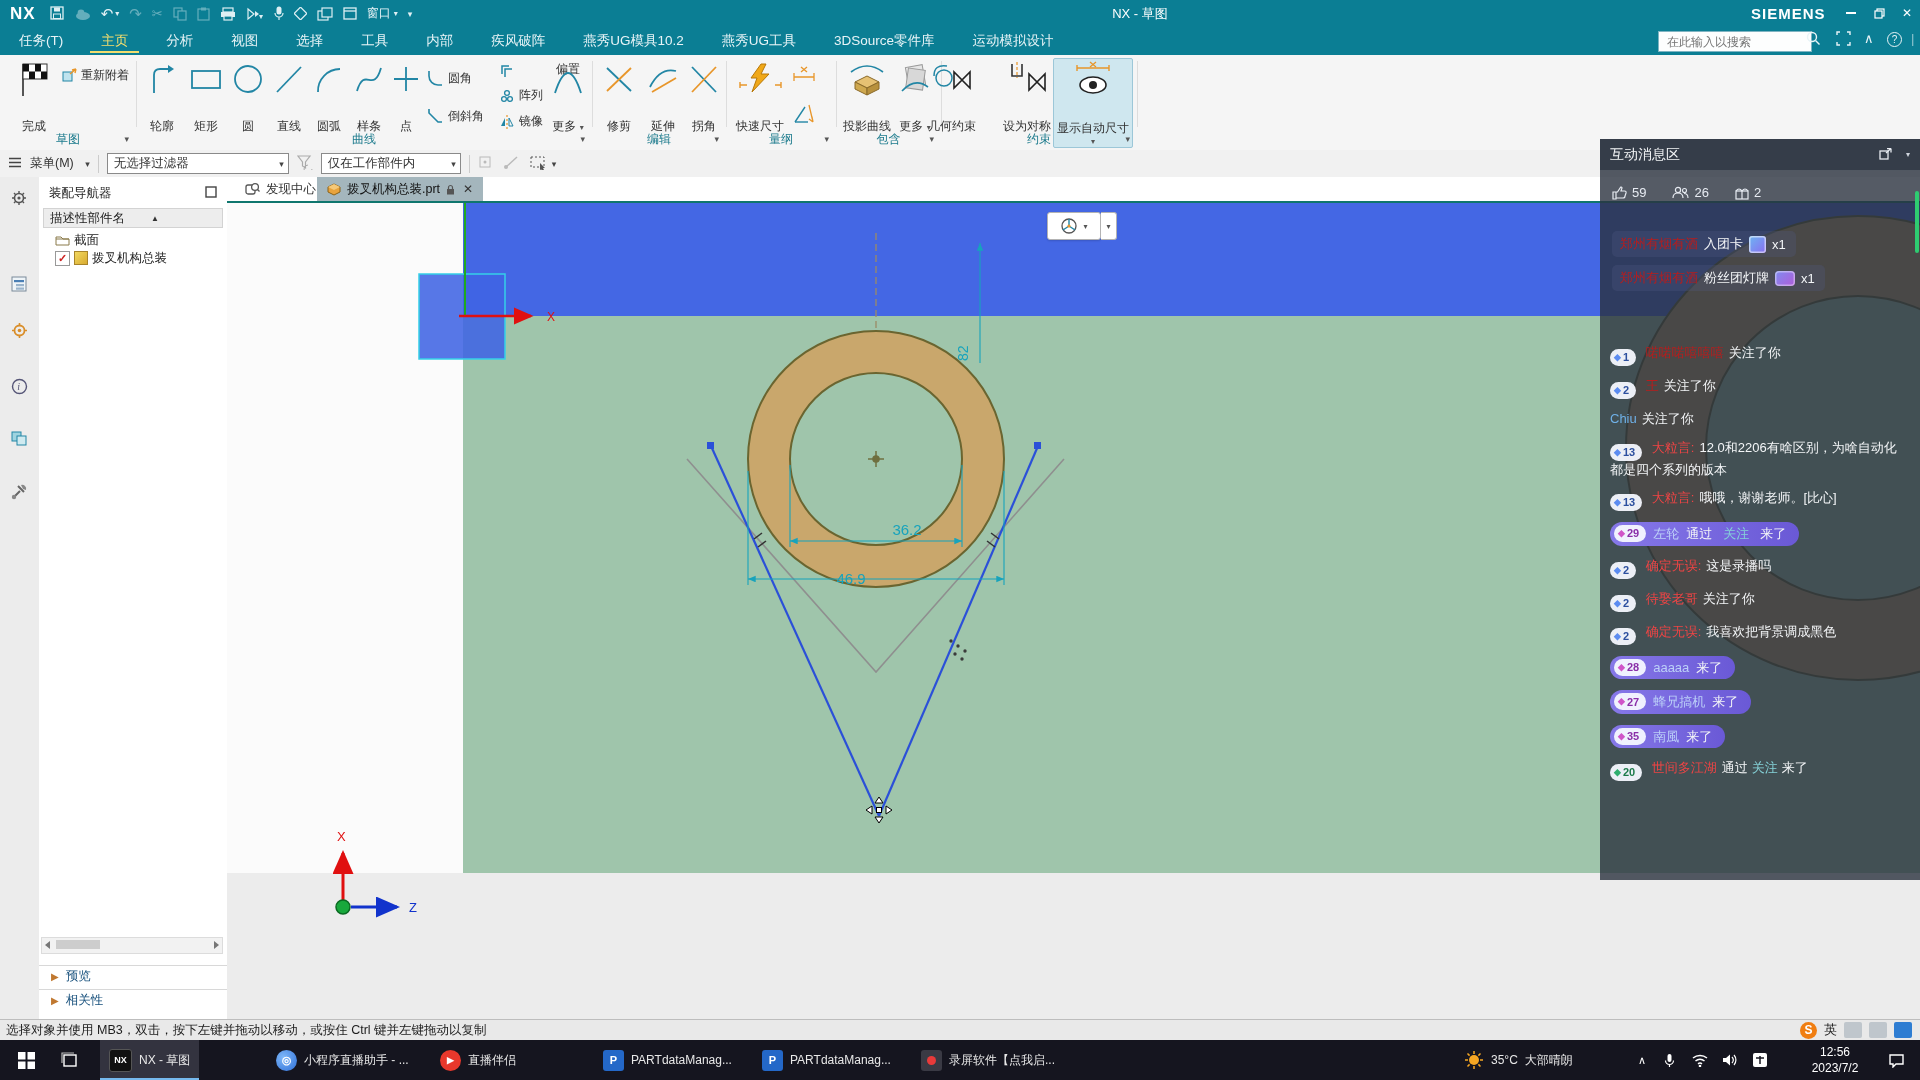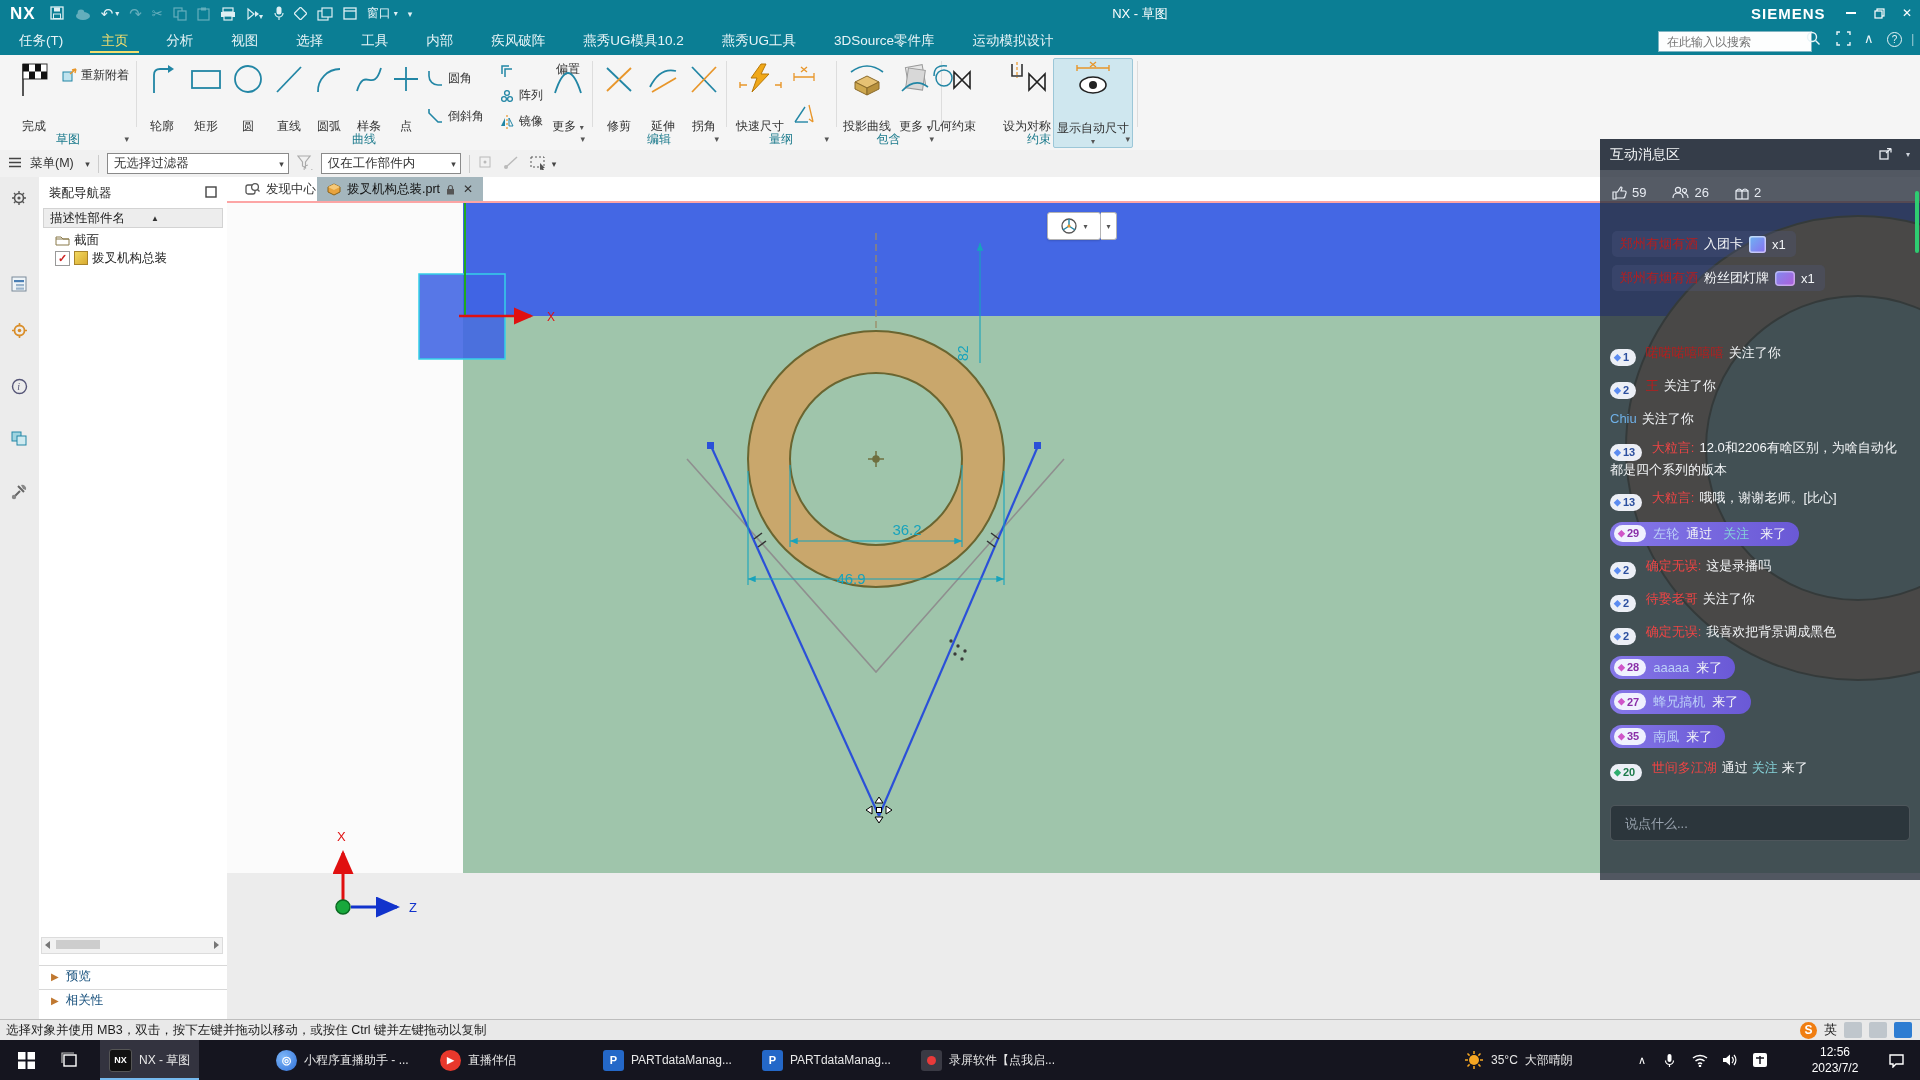--- a/index.html
+++ b/index.html
@@ -52,21 +52,21 @@
   .cbx{width:13px;height:13px;background:#fff;border:1px solid #999;display:flex;align-items:center;justify-content:center;
     color:#cc2222;font-size:11px;font-weight:bold;line-height:1;}
   .cube{width:12px;height:12px;background:linear-gradient(135deg,#f2d860,#d8ab30);border:1px solid #a8842a;}
   .hscroll{position:absolute;left:2px;right:4px;top:760px;height:15px;background:#f2f2f2;border:1px solid #dcdcdc;}
   .hthumb{position:absolute;left:14px;top:2px;width:44px;height:9px;background:#cdcdcd;}
   .sarrow{position:absolute;top:3px;width:0;height:0;border-top:4px solid transparent;border-bottom:4px solid transparent;}
   .navfoot{position:absolute;left:0;right:0;display:flex;align-items:center;height:22px;border-top:1px solid #d8d8d8;
     padding-left:12px;color:#17507c;font-size:12.5px;box-sizing:border-box;}
   .farr{color:#c07830;margin-right:7px;font-size:10px;}
   
-  .docktabs{position:absolute;left:227px;top:177px;width:1693px;height:24px;background:#ffffff;border-bottom:2px solid #fca5a5;}
+  .docktabs{position:absolute;left:227px;top:177px;width:1693px;height:24px;background:#ffffff;border-bottom:2px solid #0f766e;}
   .dtab{position:absolute;top:0;height:24px;display:flex;align-items:center;gap:6px;font-size:12.5px;color:#333;padding:0 10px;}
   .dtab.active{background:#a4b6bd;color:#111;}
   
   .canvas{position:absolute;left:227px;top:203px;width:1693px;height:816px;background:#fbfbfb;}
   .viewbtn{position:absolute;left:820px;top:9px;width:52px;height:26px;background:#fff;border:1px solid #b3b3b3;border-radius:3px;
     display:flex;align-items:center;justify-content:center;gap:5px;box-shadow:0 1px 2px rgba(0,0,0,.15);}
   .viewbtn2{position:absolute;left:874px;top:9px;width:15px;height:26px;background:#fff;border:1px solid #b3b3b3;border-left:none;border-radius:0 3px 3px 0;
     display:flex;align-items:center;justify-content:center;font-size:8px;color:#555;}
   
   .chat{position:absolute;left:1600px;top:139px;width:320px;height:741px;background:rgba(42,50,62,0.80);color:#f3f5f7;}
@@ -870,23 +870,20 @@
       </div>
       <div class="cmsg">
         <span class="cbadge bg2">
             <span class="gm">◆</span>
             <b>20</b>
           </span>
         <span class="nm cyan">世间多江湖</span><span>通过</span><span class="clink">关注</span><span>来了</span>
       </div>
     </div>
 
-    <div class="cinput">
-      <input placeholder="说点什么..." style="">
-    </div>
   </div>
 
   <div class="statusbar">
     <span>选择对象并使用 MB3，双击，按下左键并拖动以移动，或按住 Ctrl 键并左键拖动以复制</span>
     <div class="ime">
       <span class="scircle">S</span>
       <span style="font-size:13px;color:#222;">英</span>
       <span class="imebox"></span>
       <span class="imebox"></span>
       <span class="imeblue"></span>

